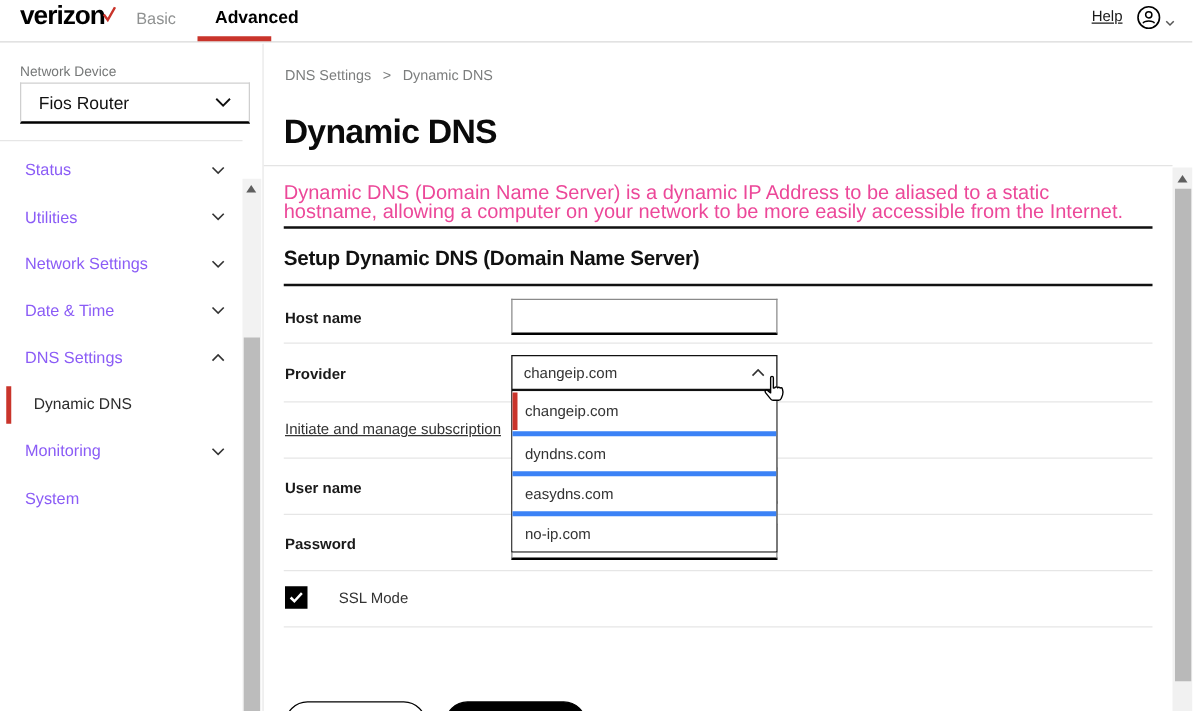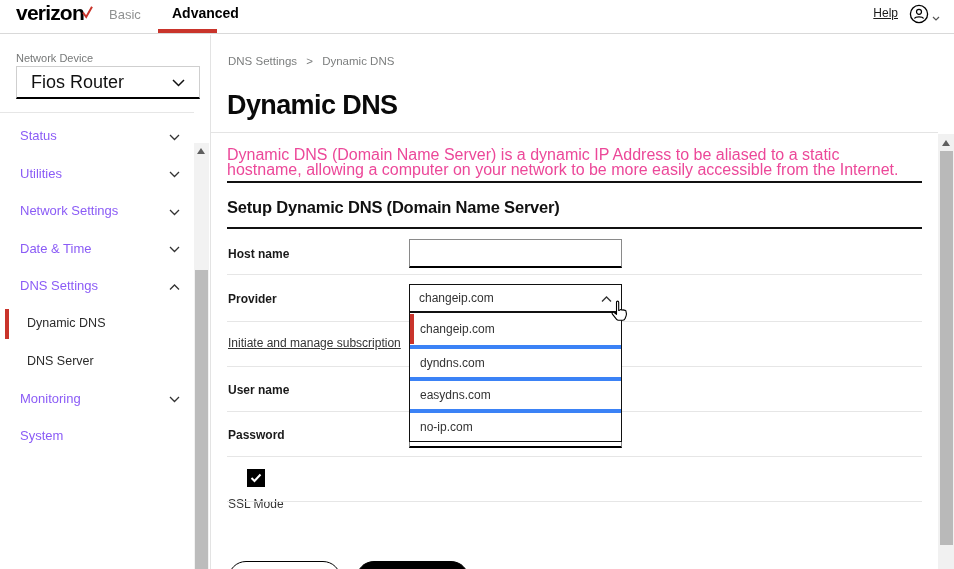--- a/index.html
+++ b/index.html
@@ -24,21 +24,21 @@
                text-decoration:underline; cursor:pointer; }
   .account { position:absolute; right:14px; top:4px; display:flex; align-items:center; gap:3px;
              cursor:pointer; }
   
   .sidebar { position:absolute; top:35px; left:0; width:194px; bottom:0; background:#fff; }
   .net-label { position:absolute; top:17px; left:16px; font-size:11px; color:#767878; }
   .device-select { position:absolute; top:31px; left:16px; width:184px; height:33px;
                    border:1px solid #cfcfcf; border-bottom:2px solid #000; background:#fff;
                    display:flex; align-items:center; justify-content:space-between;
                    padding:0 14px; cursor:pointer; }
-  .device-select .val { font-size:18px; color:#111; }
+  .device-select .val { font-size:14px; color:#111; }
   .device-divider { position:absolute; top:77px; left:0; width:194px; height:1px; background:#e6e6e6; }
   .menu { position:absolute; top:82px; left:0; right:0; }
   .menu-item { height:37.5px; display:flex; align-items:center; justify-content:space-between;
                padding:0 14px 0 20px; cursor:pointer; }
   .menu-item .lbl { font-size:13px; font-weight:normal; color:#8b5cf6; }
   .menu-sub { height:37.5px; display:flex; align-items:center; padding-left:27px;
               position:relative; cursor:pointer; }
   .menu-sub .lbl { font-size:12.5px; color:#2b2b2b; font-weight:normal; }
   .menu-sub .bar { position:absolute; left:5px; top:4px; width:4px; height:30px; }
   .sb-scroll { position:absolute; top:108px; left:194px; width:15px; bottom:0; background:#f2f2f2; }
@@ -75,21 +75,21 @@
   .dd-list { position:absolute; top:277px; left:198px; width:213px; height:130px;
              border:1.5px solid #111; background:#fff; z-index:5; }
   .dd-item { height:32px; display:flex; align-items:center; padding-left:10px;
              font-size:12px; color:#333; position:relative; border-top:4px solid #3b82f6;
              cursor:pointer; background:#fff; }
   .dd-item:first-child { border-top:none; }
   .dd-item .sel-bar { position:absolute; left:0; top:1px; width:4px; height:30px; }
   .link { position:absolute; top:301px; left:17px; font-size:12px; color:#333;
           text-decoration:underline; cursor:pointer; }
   .chk-row { position:absolute; top:434px; left:17px; display:flex; align-items:center;
-             gap:10px; cursor:pointer;flex-direction:column; }
+             gap:25px; cursor:pointer; }
   .chk-box { width:18px; height:18px; background:#000; display:flex; align-items:center;
              justify-content:center; }
   .chk-lbl { font-size:12px; color:#333; }
   .btn { position:absolute; top:482px; height:48px; width:113px; border-radius:18px;
          font-size:18px; font-weight:bold; font-family:"Liberation Sans",sans-serif;
          display:flex; align-items:center; justify-content:center; cursor:pointer;margin-top:44px; }
   .btn-cancel { left:17px; background:#fff; border:1.5px solid #000; color:#000; }
   .btn-apply { left:145px; background:#000; border:1.5px solid #000; color:#fff; }
   
   .main-scroll { position:absolute; top:99px; right:0; width:16px; bottom:0; background:#f1f1f1; }
@@ -172,23 +172,20 @@
     <div class="menu-item">
       <span class="lbl">DNS Settings</span>
       <span><svg width="11" height="7" viewBox="0 0 11 7">
             <polyline points="1,5.5 5.5,1 10,5.5" stroke="#333" stroke-width="1.3" fill="none"></polyline>
           </svg></span>
     </div>
     <div class="menu-sub">
       <span class="bar" style="background:#c9342b"></span>
       <span class="lbl">Dynamic DNS</span>
     </div>
-    <div class="menu-sub">
-      <span class="lbl">DNS Server</span>
-    </div>
     <div class="menu-item">
       <span class="lbl">Monitoring</span>
       <span><svg width="11" height="7" viewBox="0 0 11 7">
             <polyline points="1,1 5.5,5.5 10,1" stroke="#333" stroke-width="1.3" fill="none"></polyline>
           </svg></span>
     </div>
     <div class="menu-item">
       <span class="lbl">System</span>
     </div>
   </div>

